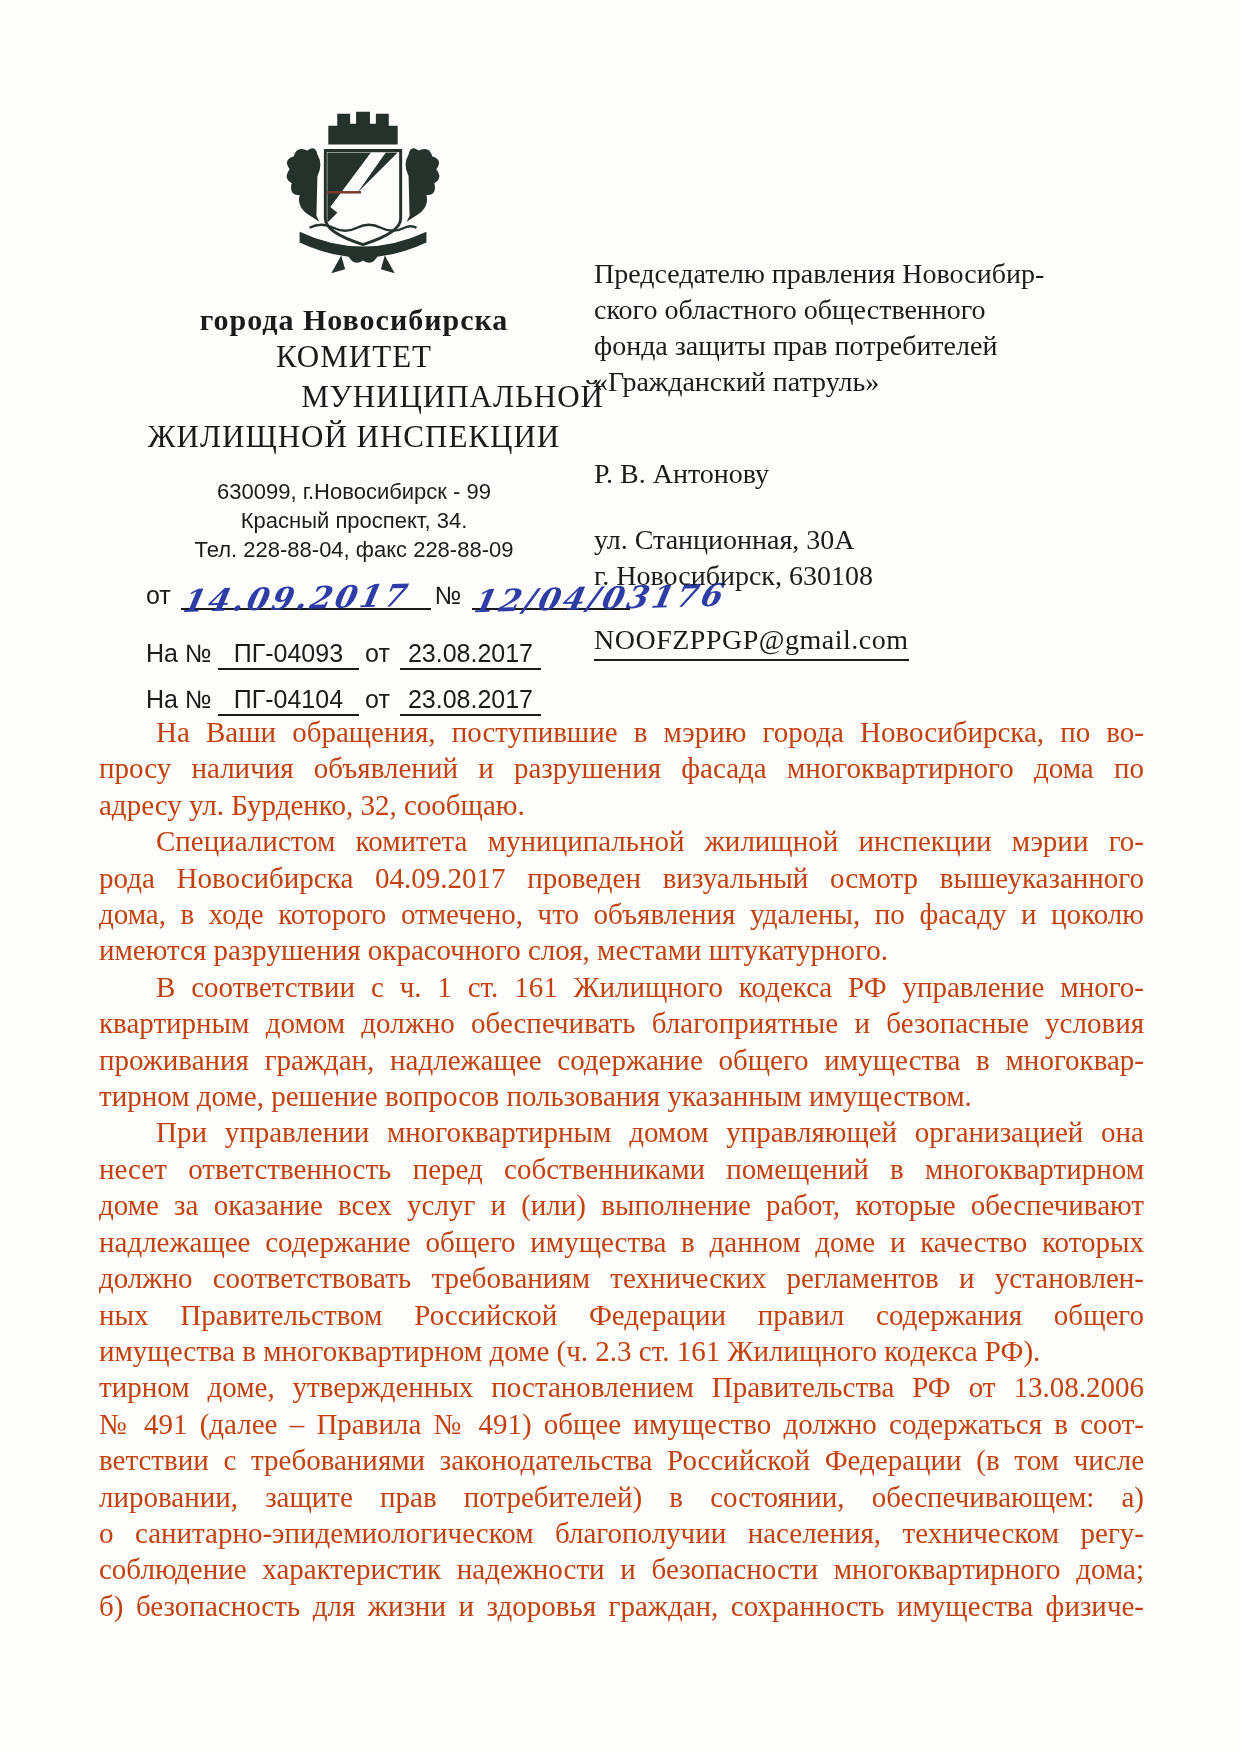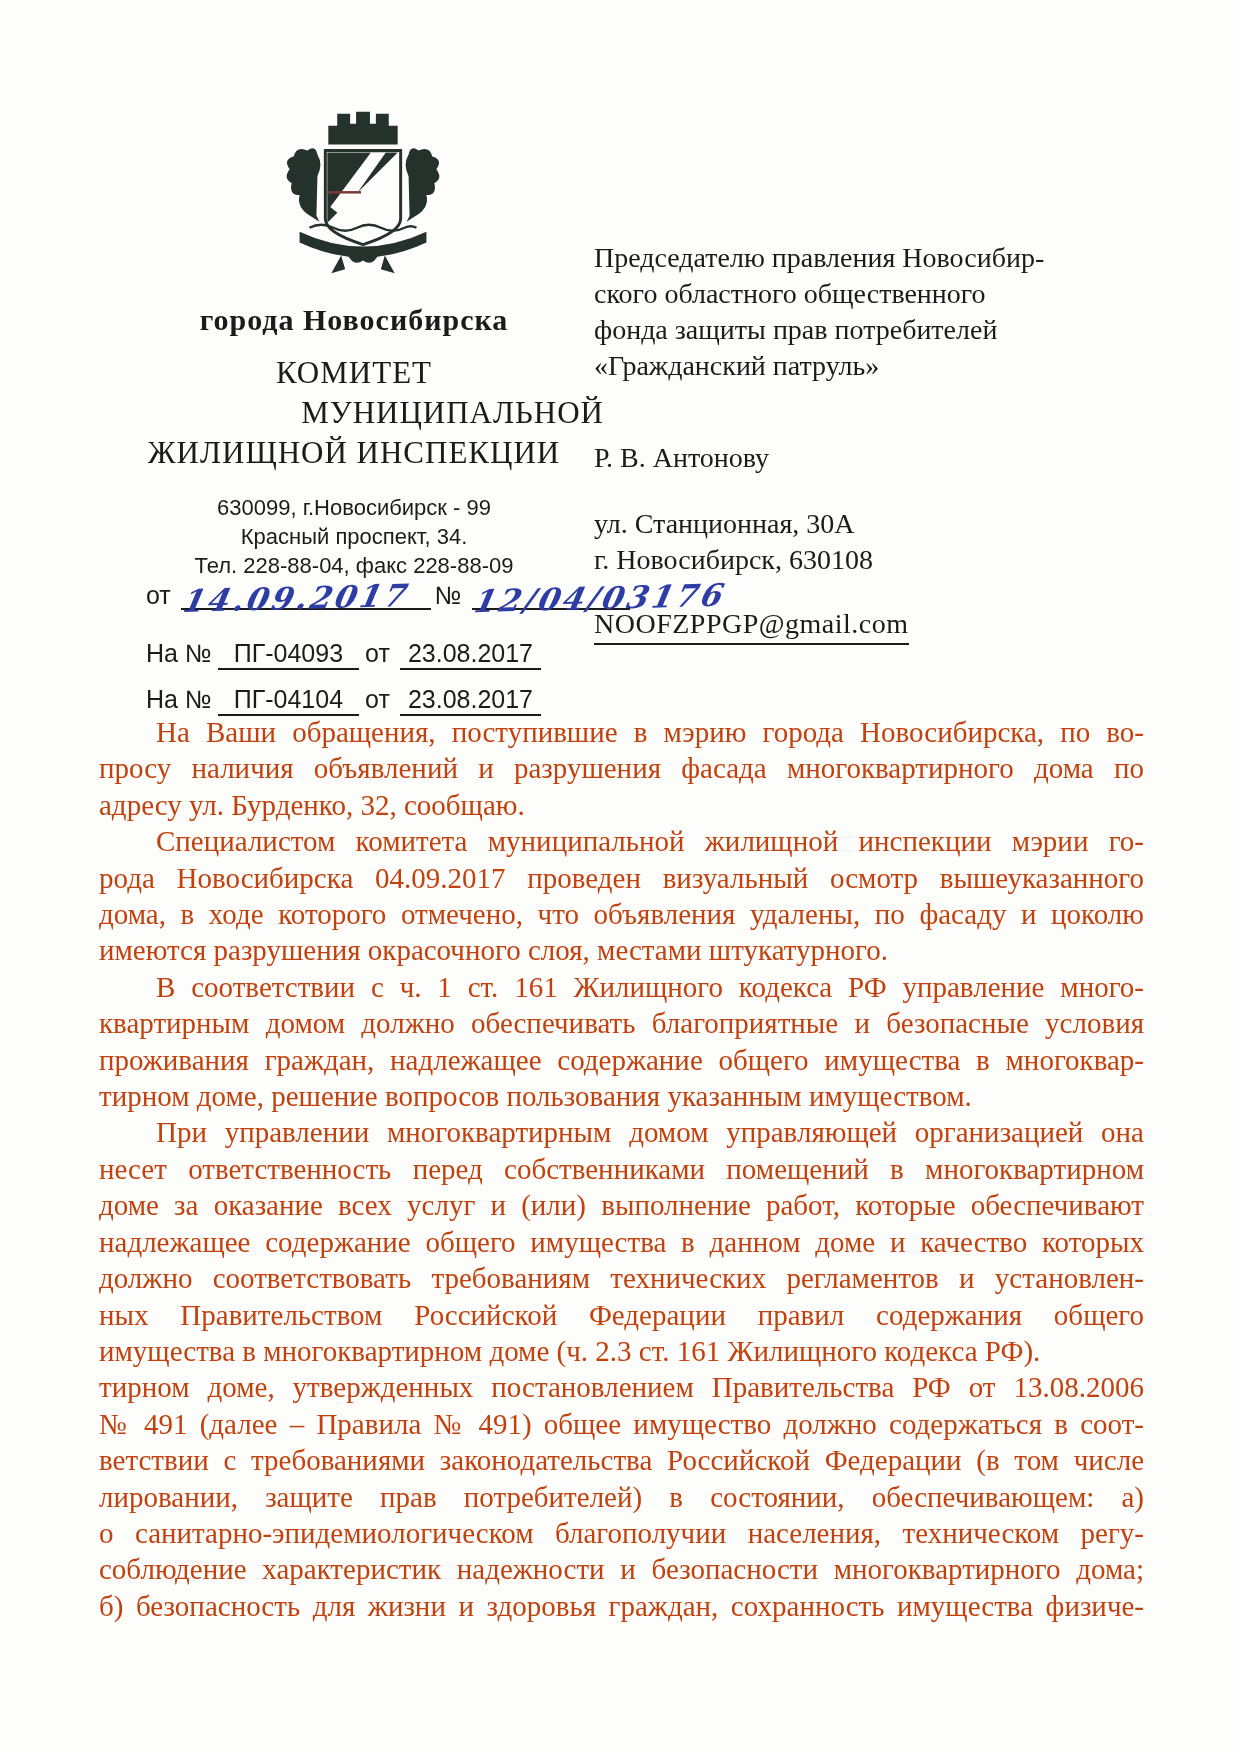--- a/index.html
+++ b/index.html
@@ -6,42 +6,42 @@
   .page{position:relative;width:1240px;height:1753px;background:#fdfdfc;margin:0 auto;
         font-family:"Liberation Serif",serif;color:#1b1b1b;overflow:hidden;}
 
   
   .emblem{position:absolute;left:254px;top:104px;width:218px;height:190px;}
 
   
   .lh{position:absolute;left:104px;top:298px;width:500px;text-align:center;}
   .lh-org1{font-weight:700;font-size:38px;letter-spacing:14px;text-indent:14px;}
   .lh-org2{font-weight:700;font-size:30px;margin-top:5px;letter-spacing:1px;}
-  .lh-org3{font-size:31px;margin-top:18px;letter-spacing:1px;}
+  .lh-org3{font-size:31px;margin-top:2px;letter-spacing:1px;}
   .lh-org4{font-size:31px;margin-top:4px;letter-spacing:1px;text-align:right;}
   .lh-org5{font-size:31px;margin-top:4px;letter-spacing:1px;}
   .lh-addr{font-family:"Liberation Sans",sans-serif;font-size:22px;line-height:29px;margin-top:22px;}
 
   
   .refs{position:absolute;left:146px;top:578px;width:500px;
         font-family:"Liberation Sans",sans-serif;font-size:25px;color:#1b1b1b;}
   .ref-line1{height:46px;position:relative;}
   .u-date{display:inline-block;width:250px;height:30px;border-bottom:2px solid #1b1b1b;
           margin:0 4px 0 10px;position:relative;vertical-align:bottom;}
   .u-num{display:inline-block;width:158px;height:30px;border-bottom:2px solid #1b1b1b;
          margin:0 0 0 10px;position:relative;vertical-align:bottom;}
   .hand{position:absolute;left:4px;bottom:-8px;font-family:"DejaVu Serif",serif;
         font-style:italic;font-weight:700;font-size:31px;white-space:nowrap;
         transform:skewX(-14deg) rotate(-1.5deg);letter-spacing:3px;}
   .ref-line{margin-top:12px;line-height:34px;}
   .uval{border-bottom:2px solid #1b1b1b;padding:0 16px 1px 16px;margin:0 6px;}
   .udate{border-bottom:2px solid #1b1b1b;padding:0 8px 1px 8px;margin-left:10px;}
 
   
-  .recipient{position:absolute;left:594px;top:240px;width:505px;
+  .recipient{position:absolute;left:594px;top:256px;width:505px;
              font-size:28px;line-height:36px;}
   .rcpt-name{margin-top:56px;}
   .rcpt-addr1{margin-top:30px;}
   .rcpt-email{margin-top:28px;display:inline-block;border-bottom:2px solid #1b1b1b;
               padding-bottom:1px;letter-spacing:.5px;}
 
   
   .body-text{position:absolute;left:99px;top:714px;width:1045px;
              font-size:29px;line-height:36.4px;color:#c2410c;}
   .para{margin:0;}

